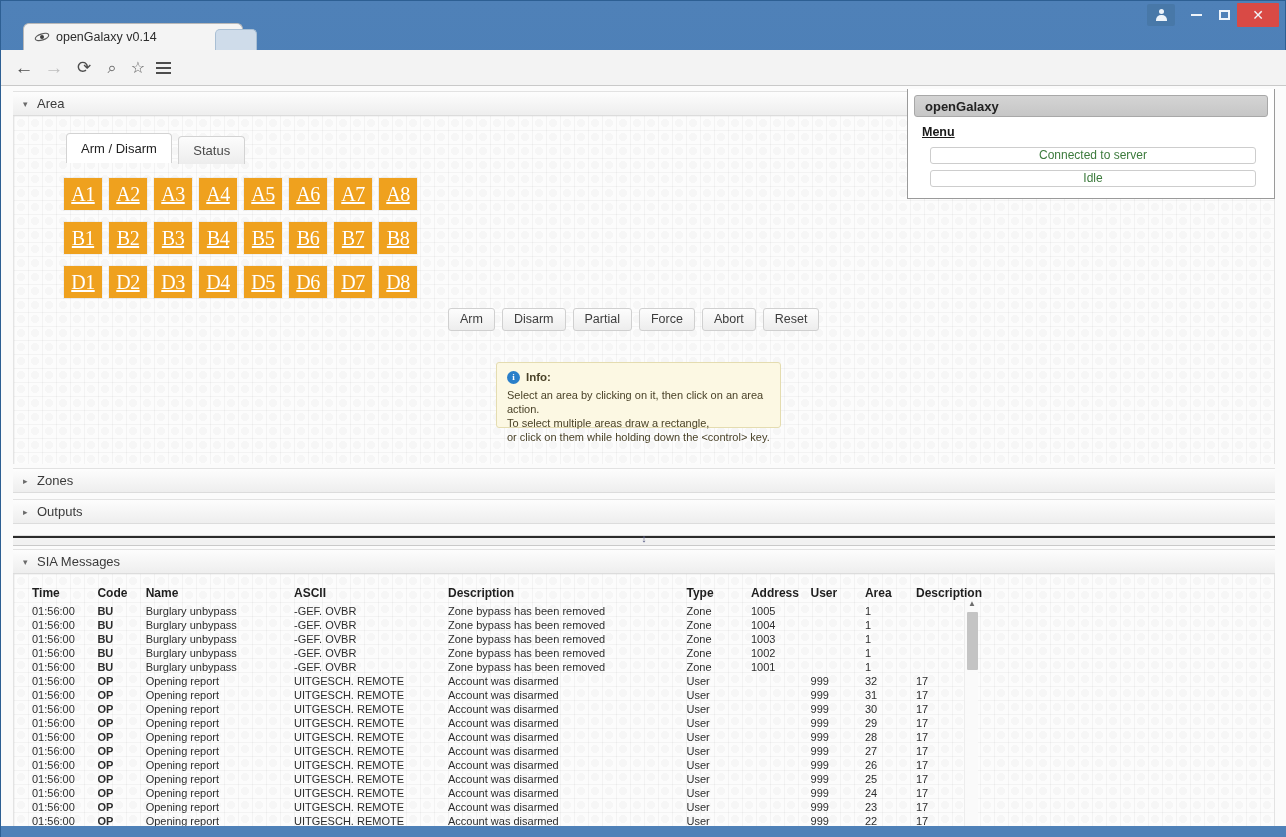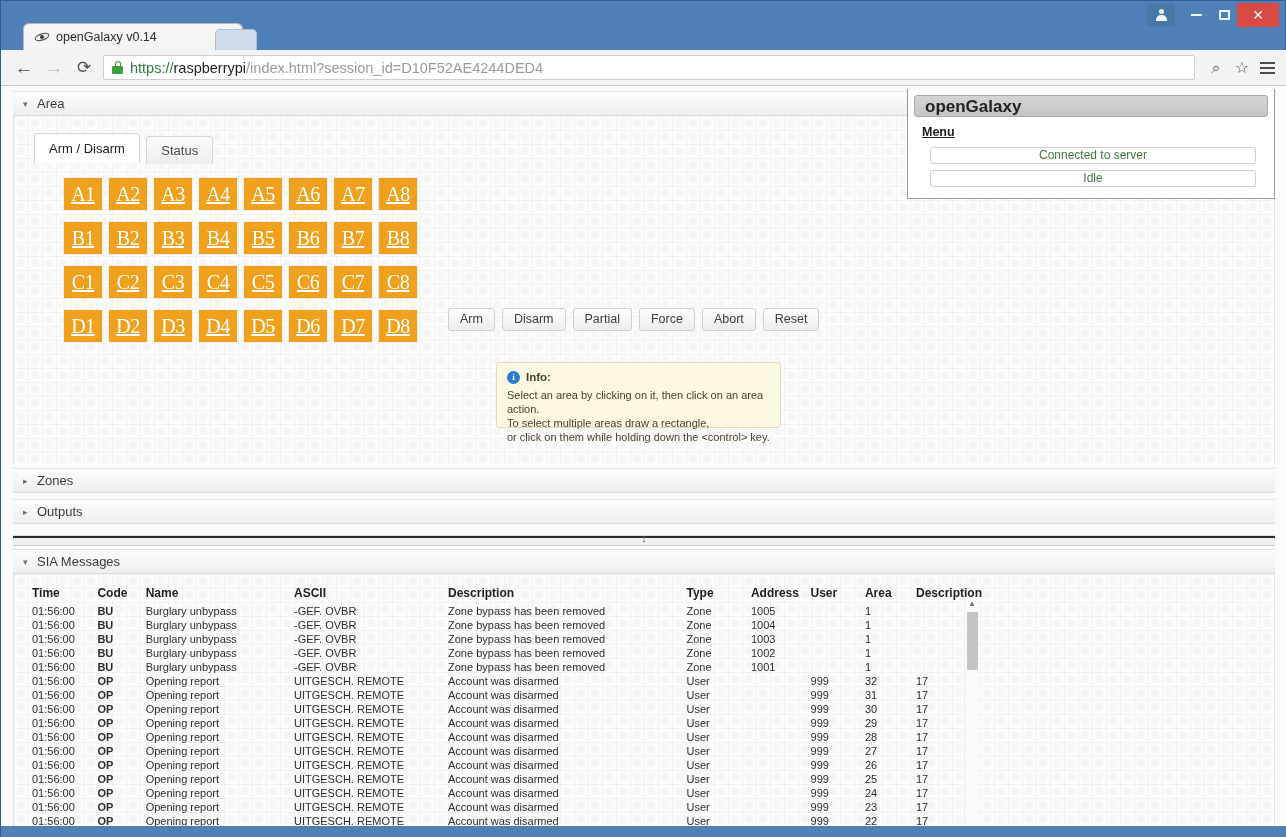--- a/index.html
+++ b/index.html
@@ -113,21 +113,21 @@
 
   
   #ui-tabs { position: absolute; left: 20px; top: 18px; }
   .uitab {
     display: inline-block; height: 28px; line-height: 28px;
     padding: 0 14px; font-size: 13px; color: #4a4a4a;
     border: 1px solid #d3d3d3; border-bottom: none;
     border-radius: 4px 4px 0 0; background: linear-gradient(#fcfcfc,#ededed);
     margin-right: 2px; position: relative; top: 1px;
   }
-  .uitab.active { background: #ffffff; color: #222; font-weight: normal; height: 30px; line-height: 30px; top: -1px; }
+  .uitab.active { background: #ffffff; color: #222; font-weight: normal; height: 30px; line-height: 30px; top: -1px; margin-left: 32px; }
 
   
   #area-grid { position: absolute; left: 50px; top: 62px; }
   .area-row { display: flex; margin-bottom: 12px; }
   .area-btn {
     width: 38px; height: 32px; margin-right: 7px;
     background: #efa11e; color: #ffffff;
     font-size: 20px; font-family: "Liberation Serif", serif;
     display: flex; align-items: center; justify-content: center;
     text-decoration: underline; letter-spacing: -0.5px;
@@ -239,29 +239,20 @@
       <span id="tab-title">openGalaxy v0.14</span>
       <span id="tab-close">✕</span>
     </div>
     <div id="tab-ghost"></div>
   </div>
 
   <div id="toolbar">
     <div class="nav-btn">←</div>
     <div class="nav-btn disabled">→</div>
     <div class="nav-btn" id="reload-btn">⟳</div>
-    <div id="omnibox">
-      <span id="lock-icon">
-        <span class="shackle"></span>
-          <span class="body"></span>
-      </span>
-      <span class="url-scheme">https://</span>
-        <span class="url-host">raspberrypi</span>
-        <span class="url-path">/index.html?session_id=D10F52AE4244DED4</span>
-    </div>
     <div class="tb-icon">⌕</div>
     <div class="tb-icon">☆</div>
     <div id="menu-icon-wrap">
         <i></i>
         <i></i>
         <i></i>
       </div>
   </div>
 
   <div id="viewport">
@@ -293,30 +284,20 @@
           <span class="area-btn">B1</span>
           <span class="area-btn">B2</span>
           <span class="area-btn">B3</span>
           <span class="area-btn">B4</span>
           <span class="area-btn">B5</span>
           <span class="area-btn">B6</span>
           <span class="area-btn">B7</span>
           <span class="area-btn">B8</span>
         </div>
         <div class="area-row">
-          <span class="area-btn">C1</span>
-          <span class="area-btn">C2</span>
-          <span class="area-btn">C3</span>
-          <span class="area-btn">C4</span>
-          <span class="area-btn">C5</span>
-          <span class="area-btn">C6</span>
-          <span class="area-btn">C7</span>
-          <span class="area-btn">C8</span>
-        </div>
-        <div class="area-row">
           <span class="area-btn">D1</span>
           <span class="area-btn">D2</span>
           <span class="area-btn">D3</span>
           <span class="area-btn">D4</span>
           <span class="area-btn">D5</span>
           <span class="area-btn">D6</span>
           <span class="area-btn">D7</span>
           <span class="area-btn">D8</span>
         </div>
       </div>
@@ -574,21 +555,21 @@
         </table>
       </div>
       <div id="sia-sb">
         <span class="arrow up">▲</span>
         <div id="sia-sb-thumb"></div>
 
       </div>
     </div>
 
     <div style="position:absolute;left:906px;top:3px;width:368px;height:110px;background:#ffffff;border:1px solid #9a9a9a;border-top:none;">
-      <div style="margin:6px 6px 0 6px;height:22px;line-height:22px;padding-left:10px;background:linear-gradient(#d4d4d4,#c6c6c6);border:1px solid #a8a8a8;border-radius:3px;font-size:17px;font-weight:bold;color:#222;">openGalaxy</div>
+      <div style="margin:6px 6px 0 6px;height:22px;line-height:22px;padding-left:10px;background:linear-gradient(#d4d4d4,#c6c6c6);border:1px solid #a8a8a8;border-radius:3px;font-size:13px;font-weight:bold;color:#222;">openGalaxy</div>
       <div style="margin:8px 0 0 14px;font-size:12.5px;font-weight:bold;color:#1a1a1a;text-decoration:underline;display:inline-block;">Menu</div>
       <div style="margin:7px 18px 0 22px;height:17px;line-height:15px;text-align:center;font-size:12px;color:#3c7a3c;background:#fff;border:1px solid #cdcdcd;border-radius:3px;">Connected to server</div>
       <div style="margin:6px 18px 0 22px;height:17px;line-height:15px;text-align:center;font-size:12px;color:#3c7a3c;background:#fff;border:1px solid #cdcdcd;border-radius:3px;">Idle</div>
     </div>
 
   </div>
 
   <div id="page-hscroll"></div>
 </div>
 

